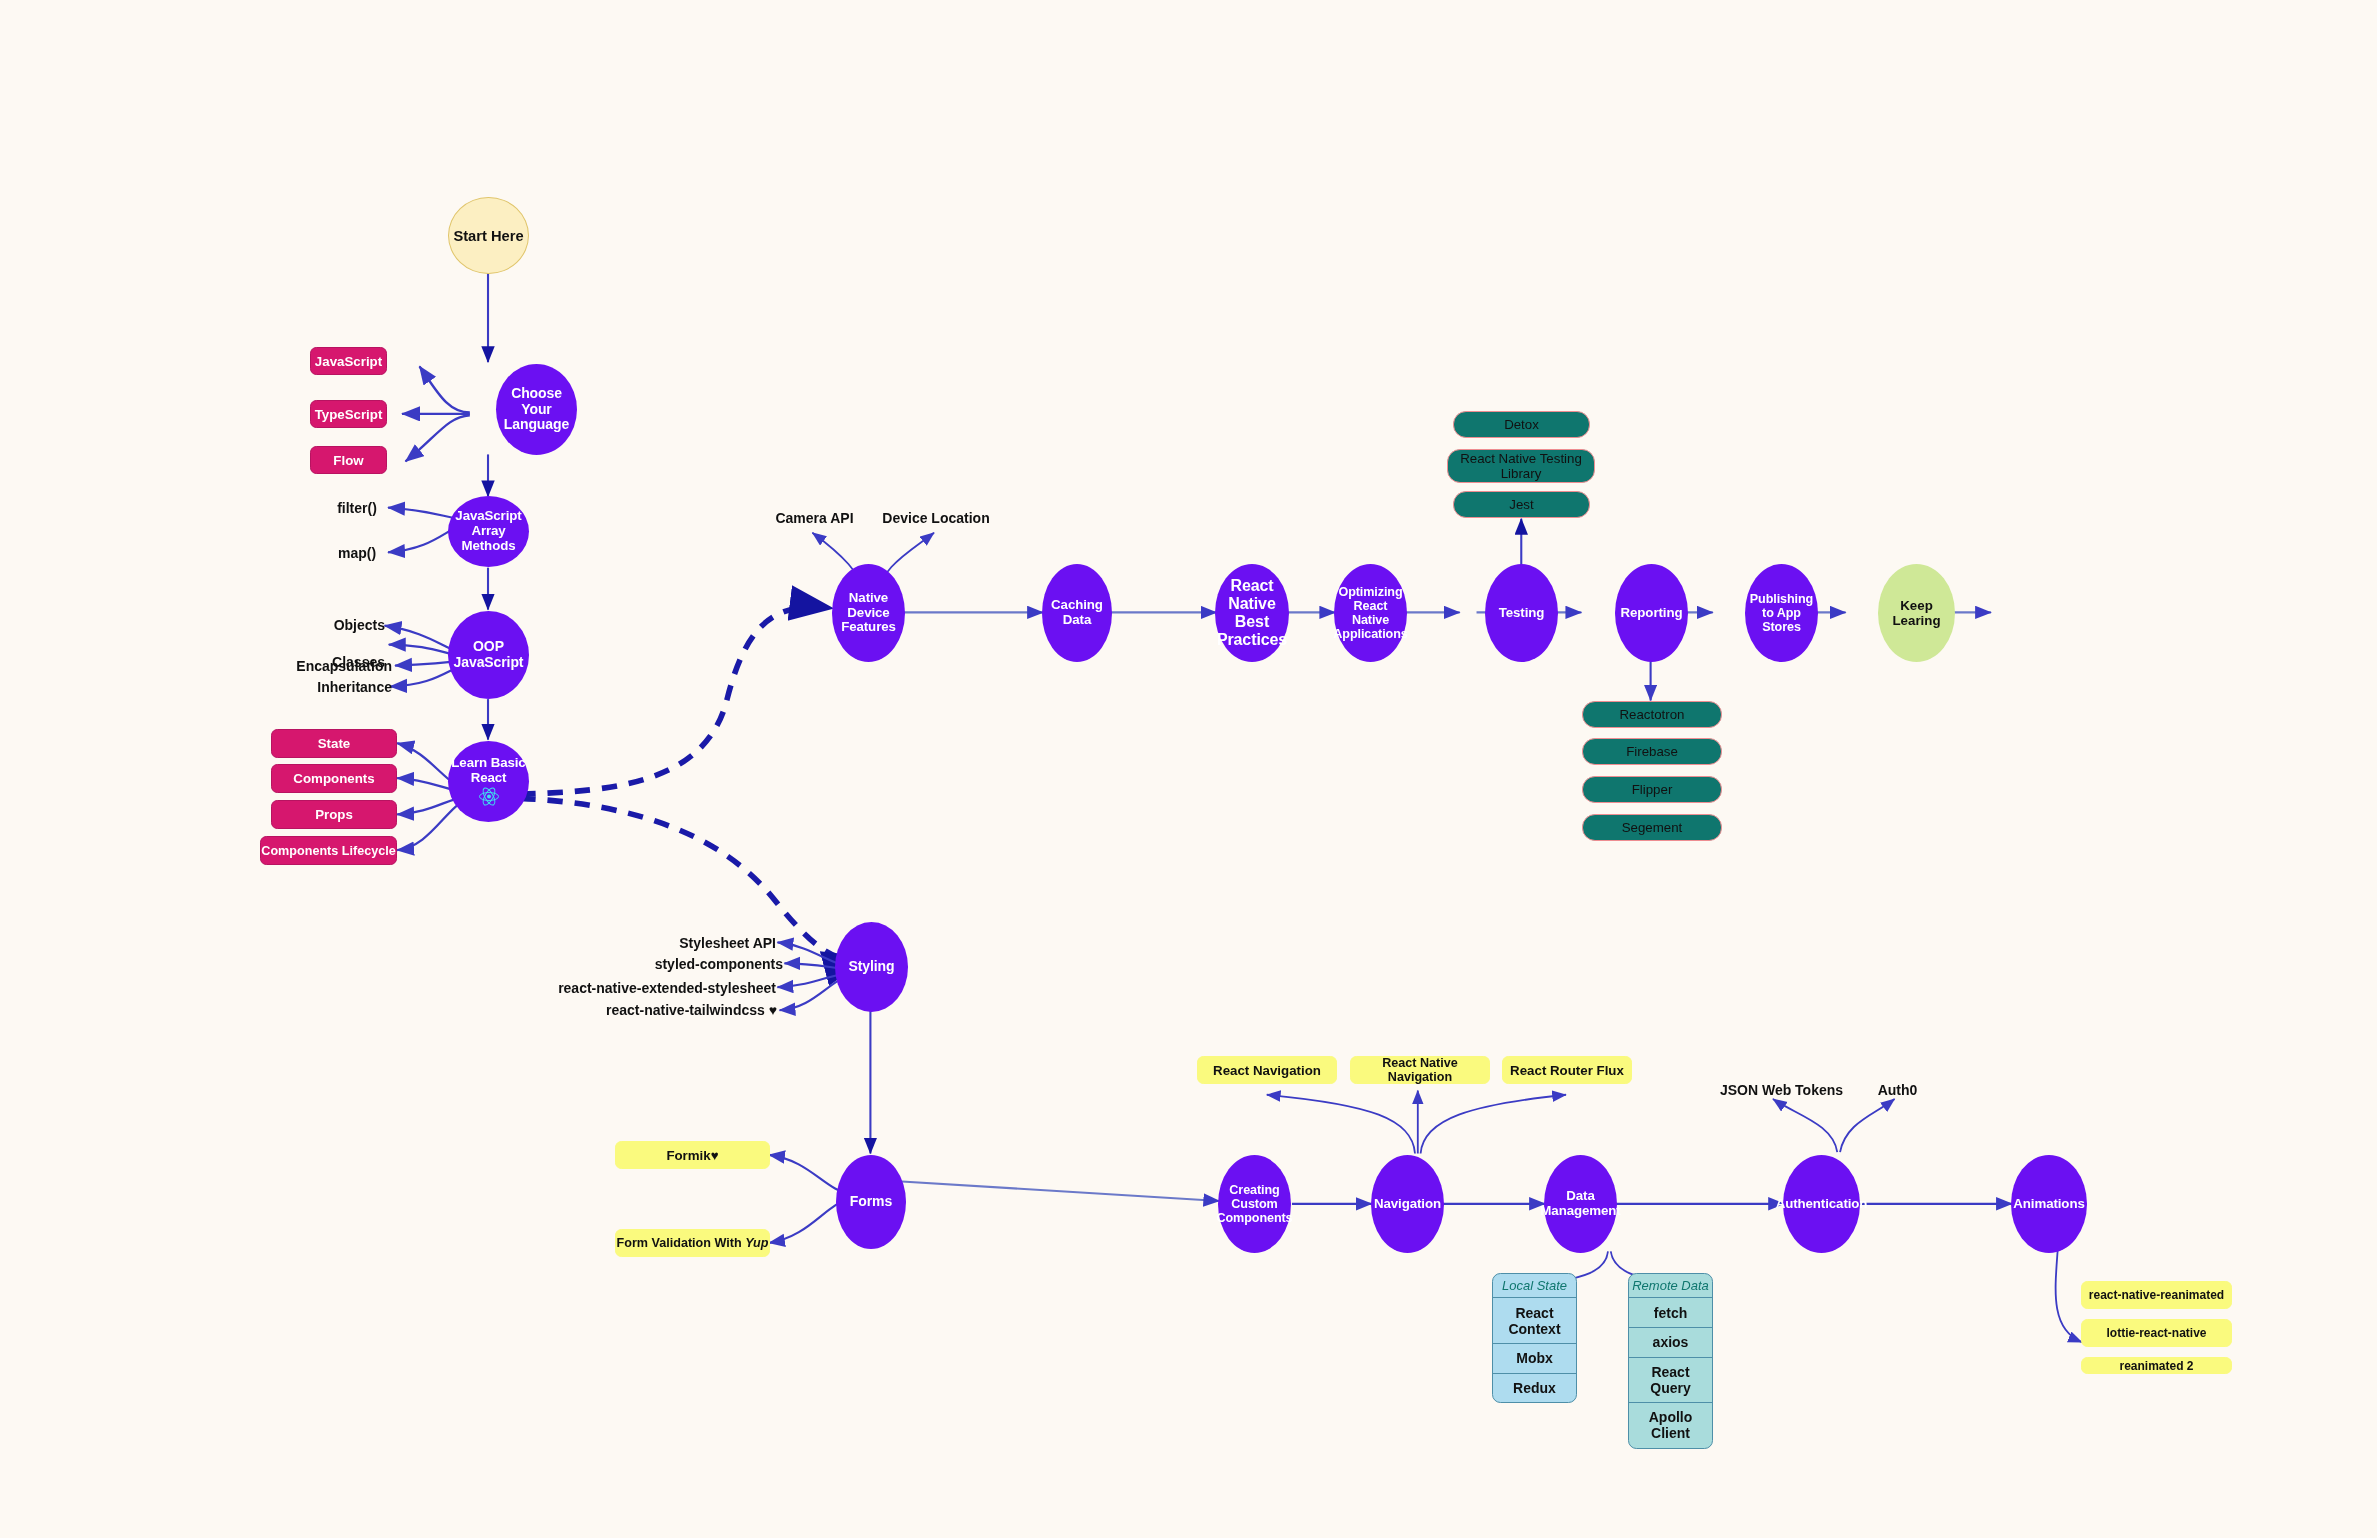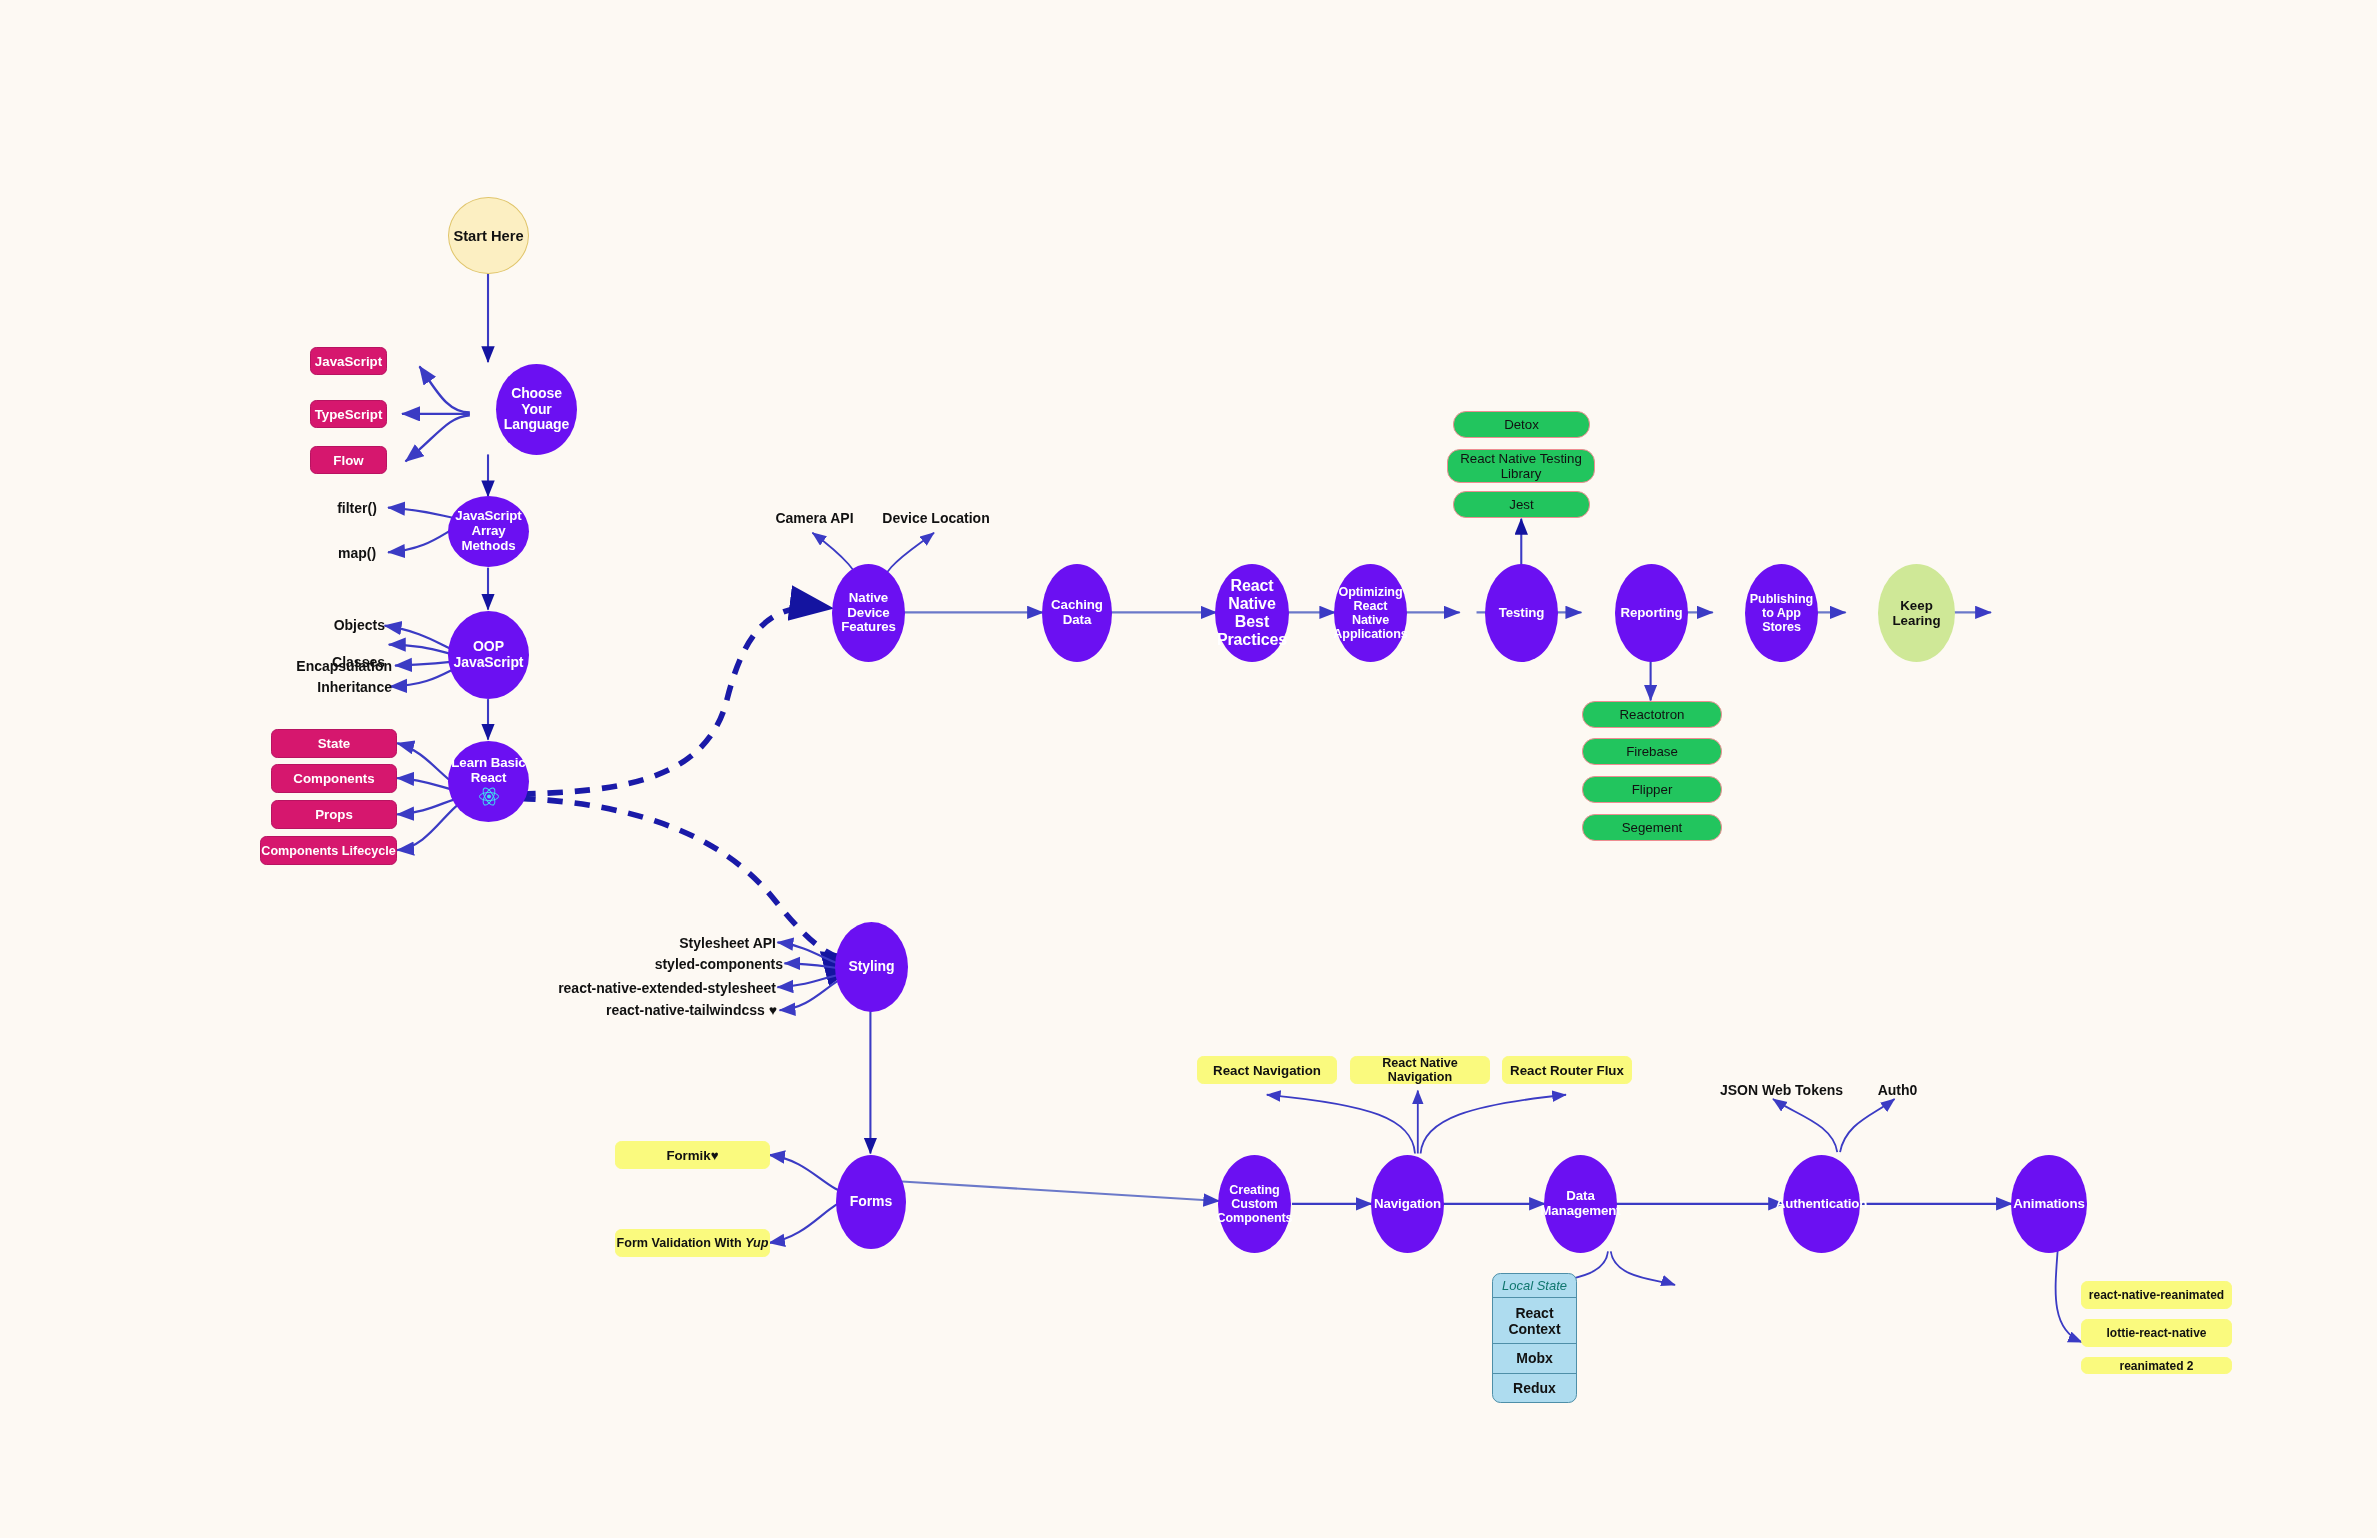--- a/index.html
+++ b/index.html
@@ -31,21 +31,21 @@
     background:#CFE897;border-radius:50%;color:#111;font-weight:bold;
   }
 
   
   .mbox{
     background:#D6176E;color:#ffffff;border:1.4px solid #B81361;border-radius:6.3px;
     font-weight:bold;font-size:13.3px;
   }
   
   .pbox{
-    background:#22c55e;color:#111;border:1.4px solid #EE8D91;border-radius:13px;
+    background:#0f766e;color:#111;border:1.4px solid #EE8D91;border-radius:13px;
     font-size:13.3px;font-weight:500;line-height:1.15;
   }
   
   .ybox{
     background:#FAFA7E;color:#111;border-radius:6.3px;border:0.7px solid #FAFA7E;
     font-size:13.3px;font-weight:bold;
   }
   
   .tlbl{color:#111;font-size:14px;font-weight:bold;white-space:nowrap;}
 
@@ -349,20 +349,27 @@
   <span>React Router Flux</span>
 </div>
 
 <div class="stack local" style="left:1492px;top:1273px;width:85px;">
   <div class="hd">Local State</div>
   <div class="row">React Context</div>
   <div class="row">Mobx</div>
   <div class="row">Redux</div>
 </div>
 
+<div class="stack remote" style="left:1628px;top:1273px;width:85px;">
+  <div class="hd">Remote Data</div>
+  <div class="row">fetch</div>
+  <div class="row">axios</div>
+  <div class="row">React Query</div>
+  <div class="row">Apollo Client</div>
+</div>
 
 <div class="node tlbl" style="left:1715px;top:1080px;width:133px;height:19.6px;">
   <span>JSON Web Tokens</span>
 </div>
 <div class="node tlbl" style="left:1859px;top:1080px;width:77px;height:19.6px;">
   <span>Auth0</span>
 </div>
 
 <div class="node ybox" style="left:2081px;top:1281px;width:151px;height:28px;font-size:12px;">
   <span>react-native-reanimated</span>

